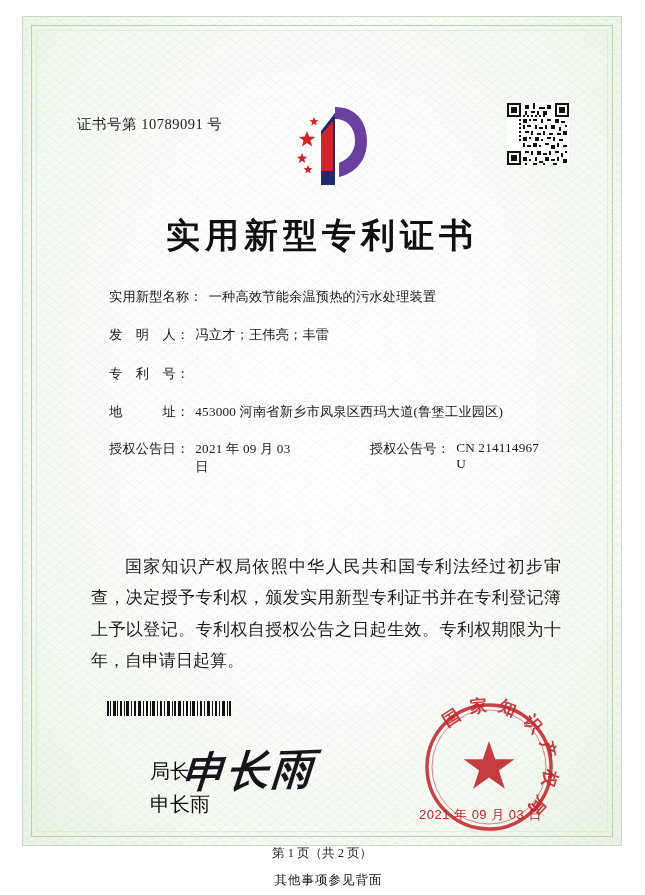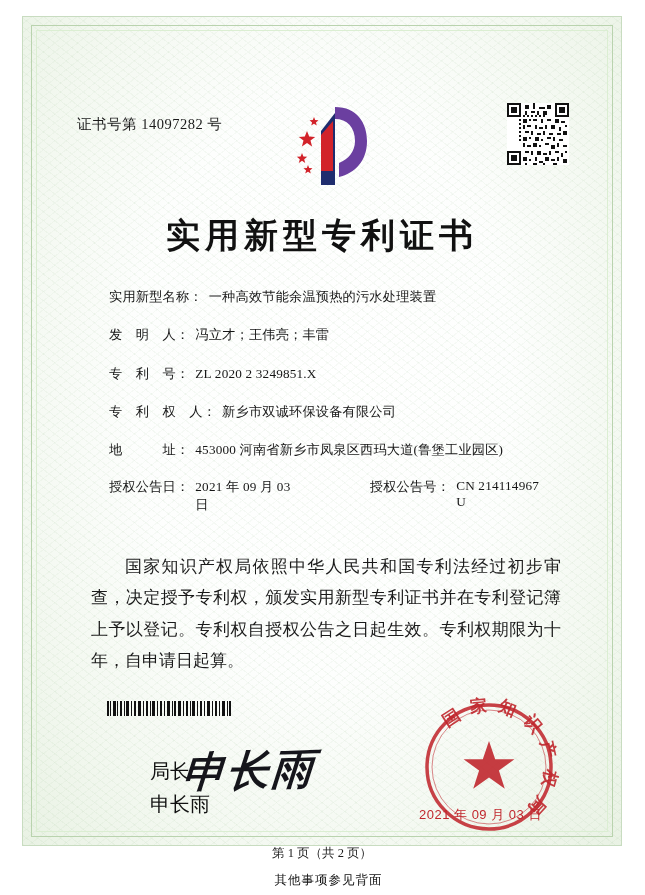--- a/index.html
+++ b/index.html
@@ -219,21 +219,21 @@
 </style>
 </head>
 <body>
 
 <div class="cert-page">
 
   <div class="guilloche"></div>
   <div class="outer-frame"></div>
   <div class="inner-frame"></div>
 
-  <div class="cert-no">证书号第 14097282 号</div>
+  <div class="cert-no">证书号第 10789091 号</div>
 
   <div class="emblem">
     <svg viewBox="0 0 76 84" width="76" height="84" aria-hidden="true">
 
       <path d="M40 6 C62 6 72 22 72 40 C72 60 60 72 44 76 L44 62 C54 58 60 50 60 40 C60 26 52 18 40 18 Z" fill="#6b3fa0"></path>
 
       <path d="M26 30 L40 12 L40 84 L26 84 Z" fill="#1f2d6e"></path>
 
       <path d="M26 34 L38 20 L38 70 L26 70 Z" fill="#d2232a"></path>
 
@@ -360,28 +360,23 @@
       <span class="field-value">一种高效节能余温预热的污水处理装置</span>
     </div>
 
     <div class="field-row">
       <span class="field-label">发　明　人：</span>
       <span class="field-value">冯立才；王伟亮；丰雷</span>
     </div>
 
     <div class="field-row">
       <span class="field-label">专　利　号：</span>
-      <span class="field-value">ZL 2020 2 3249851.X</span>
     </div>
 
 
-    <div class="field-row">
-      <span class="field-label">专　利　权　人：</span>
-      <span class="field-value">新乡市双诚环保设备有限公司</span>
-    </div>
 
     <div class="field-row">
       <span class="field-label">地　　　址：</span>
       <span class="field-value">453000 河南省新乡市凤泉区西玛大道(鲁堡工业园区)</span>
     </div>
 
     <div class="row-split">
       <div class="half">
         <span class="field-label">授权公告日：</span>
         <span class="field-value">2021 年 09 月 03 日</span>

